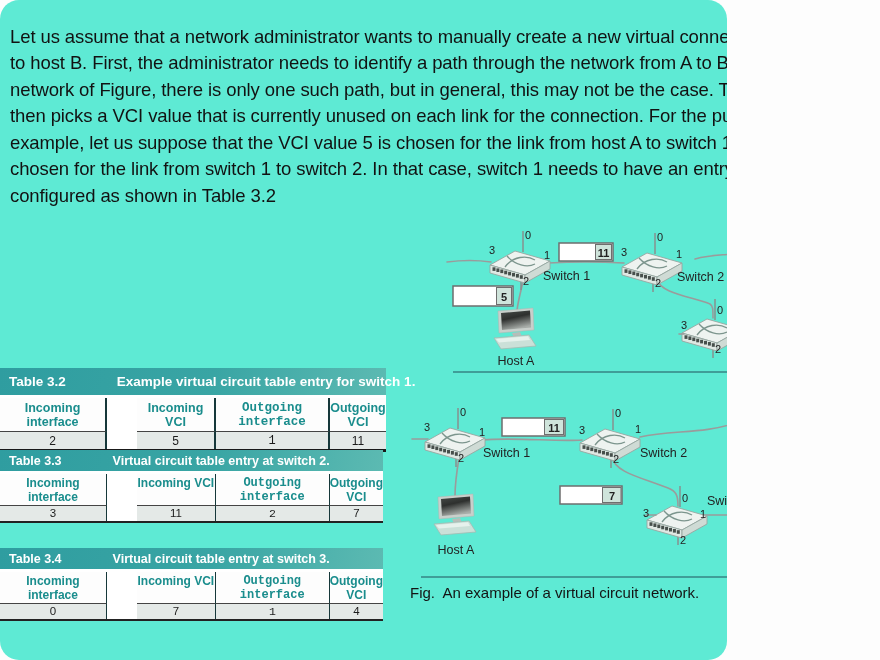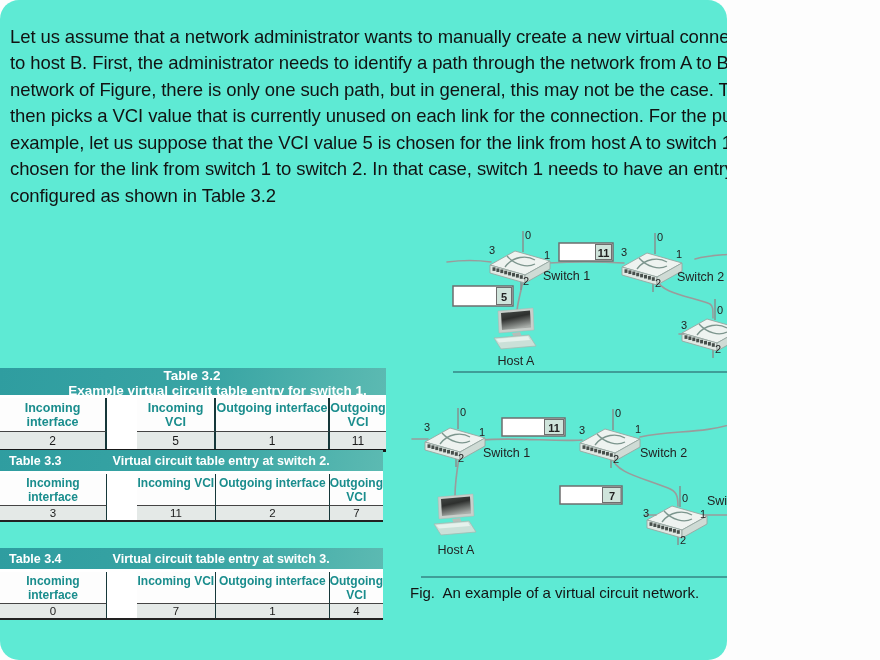--- a/index.html
+++ b/index.html
@@ -11,28 +11,28 @@
              font-size:18.5px;line-height:26.6px;color:#121212;letter-spacing:-0.1px;}
 
   
   .tables{position:absolute;left:0;top:368px;width:395px;}
   .vc-table{position:absolute;left:0;background:#fff;}
   .vc-table.t0{top:0;width:386px;}
   .vc-table.t1{top:82px;width:383px;}
   .vc-table.t2{top:180px;width:383px;}
   .t-title{background:linear-gradient(100deg,#2f9da0 0%,#39a5a4 55%,#5cbab2 100%);
            color:#fff;font-weight:bold;display:flex;align-items:center;padding-left:9px;}
-  .t0 .t-title{height:27px;font-size:13.5px;flex-direction:column;}
+  .t0 .t-title{height:27px;font-size:13.5px;}
   .t1 .t-title,.t2 .t-title{height:21px;font-size:12.5px;}
   .t-label{margin-right:11px;white-space:nowrap;}
   .t-text{white-space:nowrap;padding-left:40px;}
   .t-grid{margin-top:3px;}
   .cols{display:flex;}
   .cell{box-sizing:border-box;text-align:center;}
-  .c0{width:107px;}.c1{width:79px;margin-left:30px;}.c2{width:114px;}.c3{flex:1;}
+  .c0{width:107px;}.c1{width:79px;margin-left:30px;}.c2{width:114px;font-family:Liberation Mono, monospace;}.c3{flex:1;}
   .hrow .cell{color:#1a8d8d;font-weight:bold;background:#fdfdfd;
               border-bottom:1px solid #444;}
   .t0 .hrow .cell{font-size:12.5px;padding:3px 0 2px;}
   .t1 .hrow .cell,.t2 .hrow .cell{font-size:12px;padding:2px 0 1px;}
   .drow .cell{color:#1c1c1c;background:#e4e9e7;}
   .t0 .drow .cell{font-size:12px;padding:2px 0 1px;}
   .t1 .drow .cell,.t2 .drow .cell{font-size:11.5px;padding:1px 0 1px;}
   .cell.vd{border-right:2px solid #16383a;}
   .t1 .cell.vd,.t2 .cell.vd{border-right-width:1.5px;}
   .t0 .t-grid{border-bottom:3px solid #191919;}

